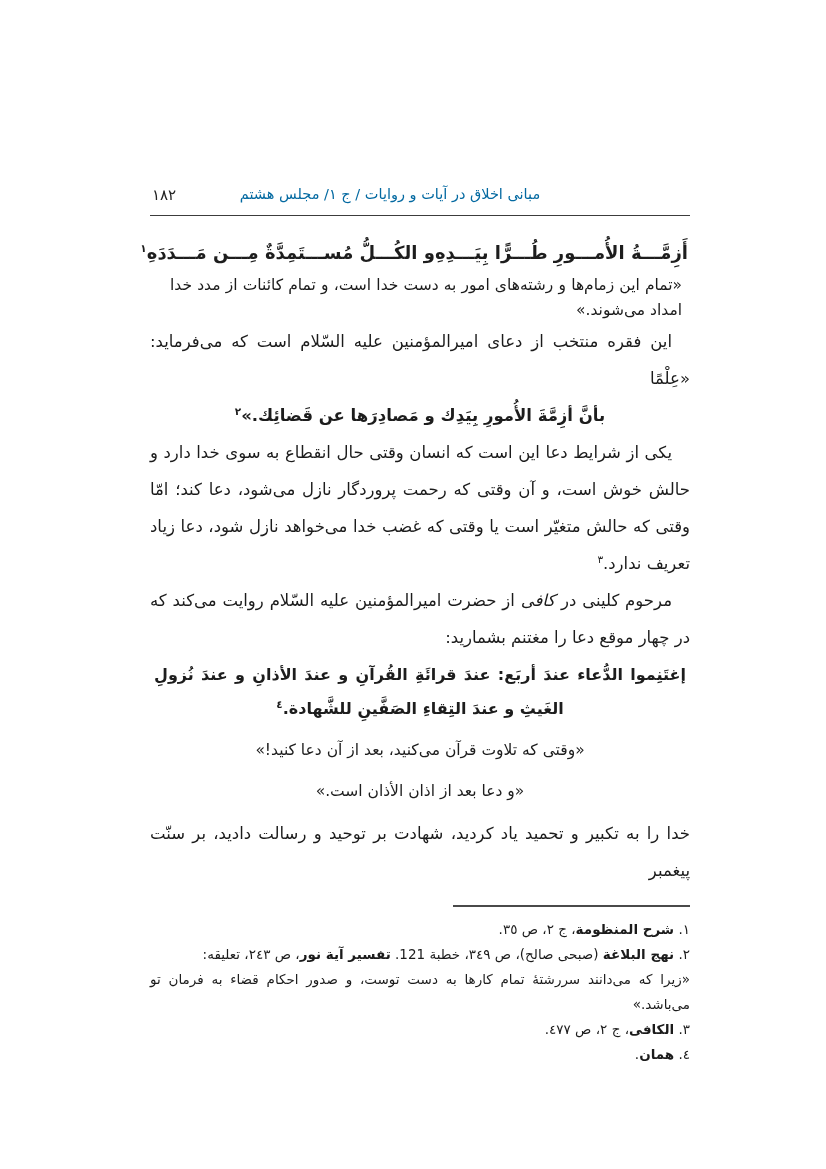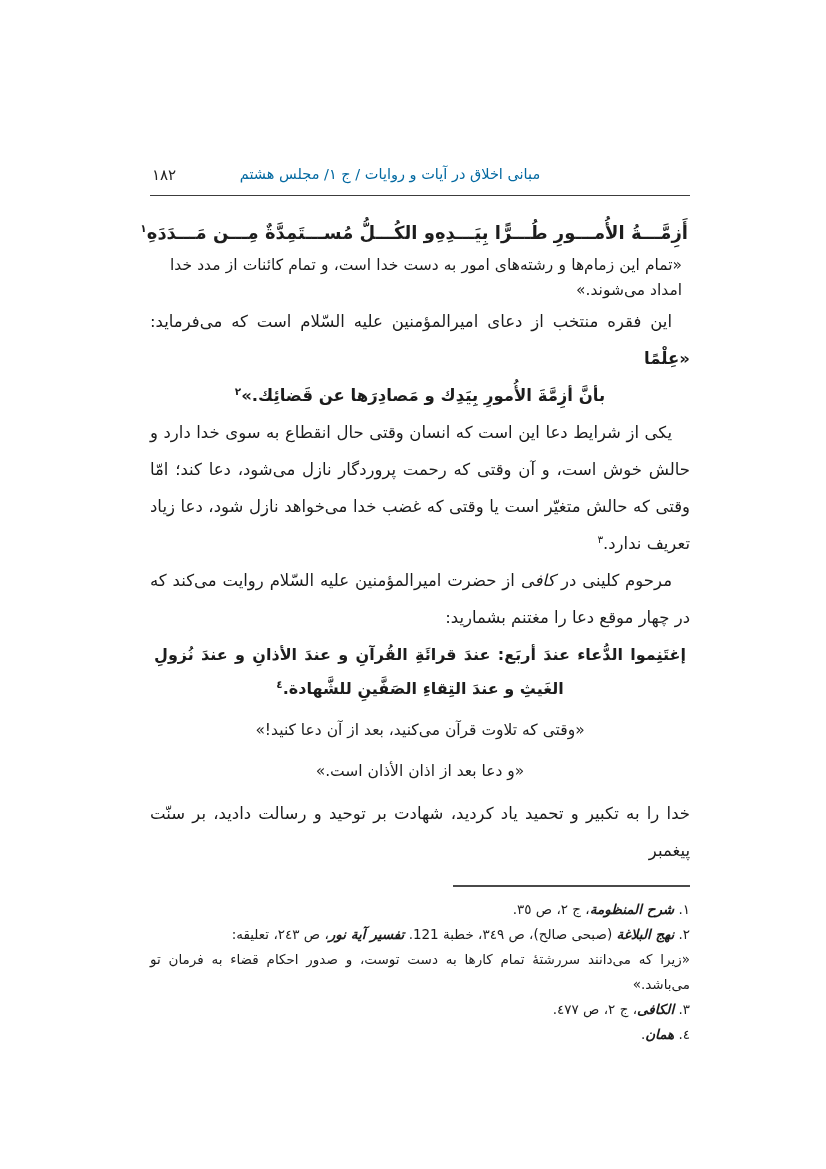--- a/index.html
+++ b/index.html
@@ -22,20 +22,21 @@
     top: 166px;
     right: 136px;
     width: 540px;
   }
   
   .header {
     position: relative;
     padding-bottom: 7px;
     border-bottom: 1.5px solid #3c3c3c;
     min-height: 22px;
+    margin-top: 20px;
   }
   .header-title {
     text-align: center;
     font-size: 14.5px;
     color: #0369a1;
     padding-right: 60px;
   }
   .page-number {
     position: absolute;
     left: 2px;
@@ -65,21 +66,21 @@
   }
   .para {
     font-size: 16.5px;
     line-height: 37px;
     text-align: justify;
     text-indent: 18px;
     margin: 0;
     color: #1b1b1b;
   }
   .para.no-indent { text-indent: 0; }
-  .ar { font-weight: bold; }
+  .ar { font-weight: normal; }
   .book-italic { font-style: italic; }
   .dua-line {
     font-weight: bold;
     font-size: 16.5px;
     line-height: 37px;
     text-align: center;
   }
   .hadith {
     font-weight: bold;
     font-size: 16px;
@@ -107,21 +108,20 @@
   }
   .footnotes {
     margin-top: 10px;
     font-size: 13.5px;
     line-height: 25px;
     color: #1b1b1b;
   }
   .footnote { text-align: justify; }
   .fn-title {
     font-weight: bold;
-    font-style: italic;
   }
 </style>
 </head>
 <body>
 
 <div class="page">
   <div class="content">
 
     <div class="header">
       <span class="page-number">١٨٢</span>

